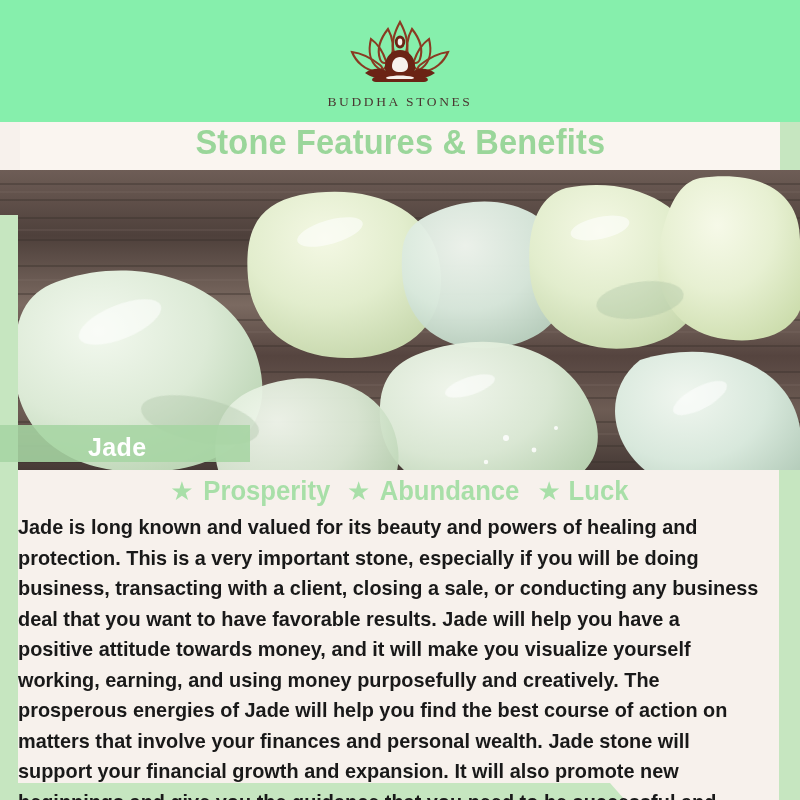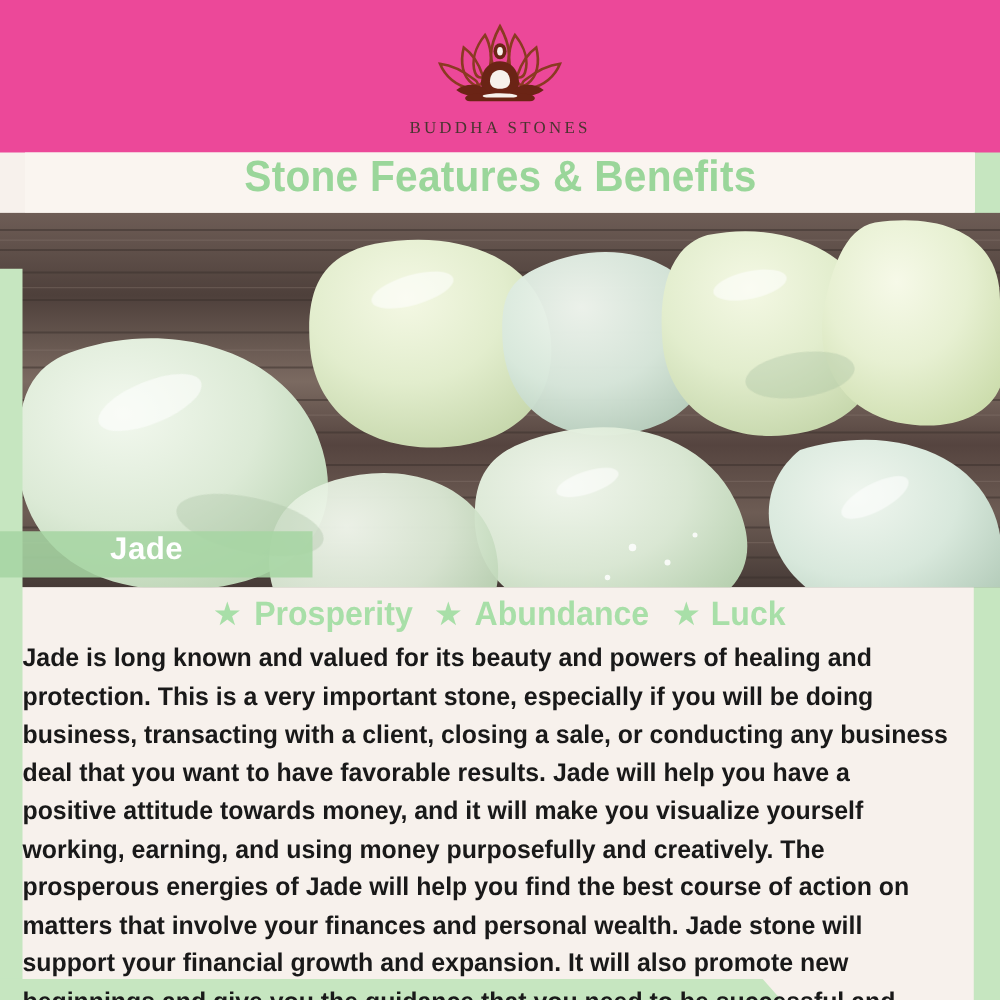--- a/index.html
+++ b/index.html
@@ -46,21 +46,21 @@
     background: #c6e6c0;
     clip-path: polygon(0 0, 610px 0, 625px 17px, 0 17px);
     z-index: 4;
   }
 
   
   .header {
     position: absolute;
     top: 0; left: 0;
     width: 800px; height: 122px;
-    background: #ec4899;
+    background: #86efac;
     z-index: 2;
     display: flex;
     flex-direction: column;
     align-items: center;
     justify-content: center;
   }
   .header-inner { text-align: center; margin-top: 4px; }
   .logo-mark { display: block; margin: 0 auto; }
   .logo-word {
     font-size: 13.5px;
@@ -101,21 +101,21 @@
   .photo svg { display: block; }
 
   
   .stone-band {
     position: absolute;
     top: 425px; left: 0;
     width: 250px; height: 37px;
     background: rgba(166, 213, 163, 0.88);
     z-index: 5;
     display: flex;
-    align-items: flex-start;
+    align-items: flex-end;
   }
   .stone-name {
     color: #ffffff;
     font-size: 25px;
     font-weight: bold;
     margin-left: 88px;
     letter-spacing: 0.4px;
   }
 
   

